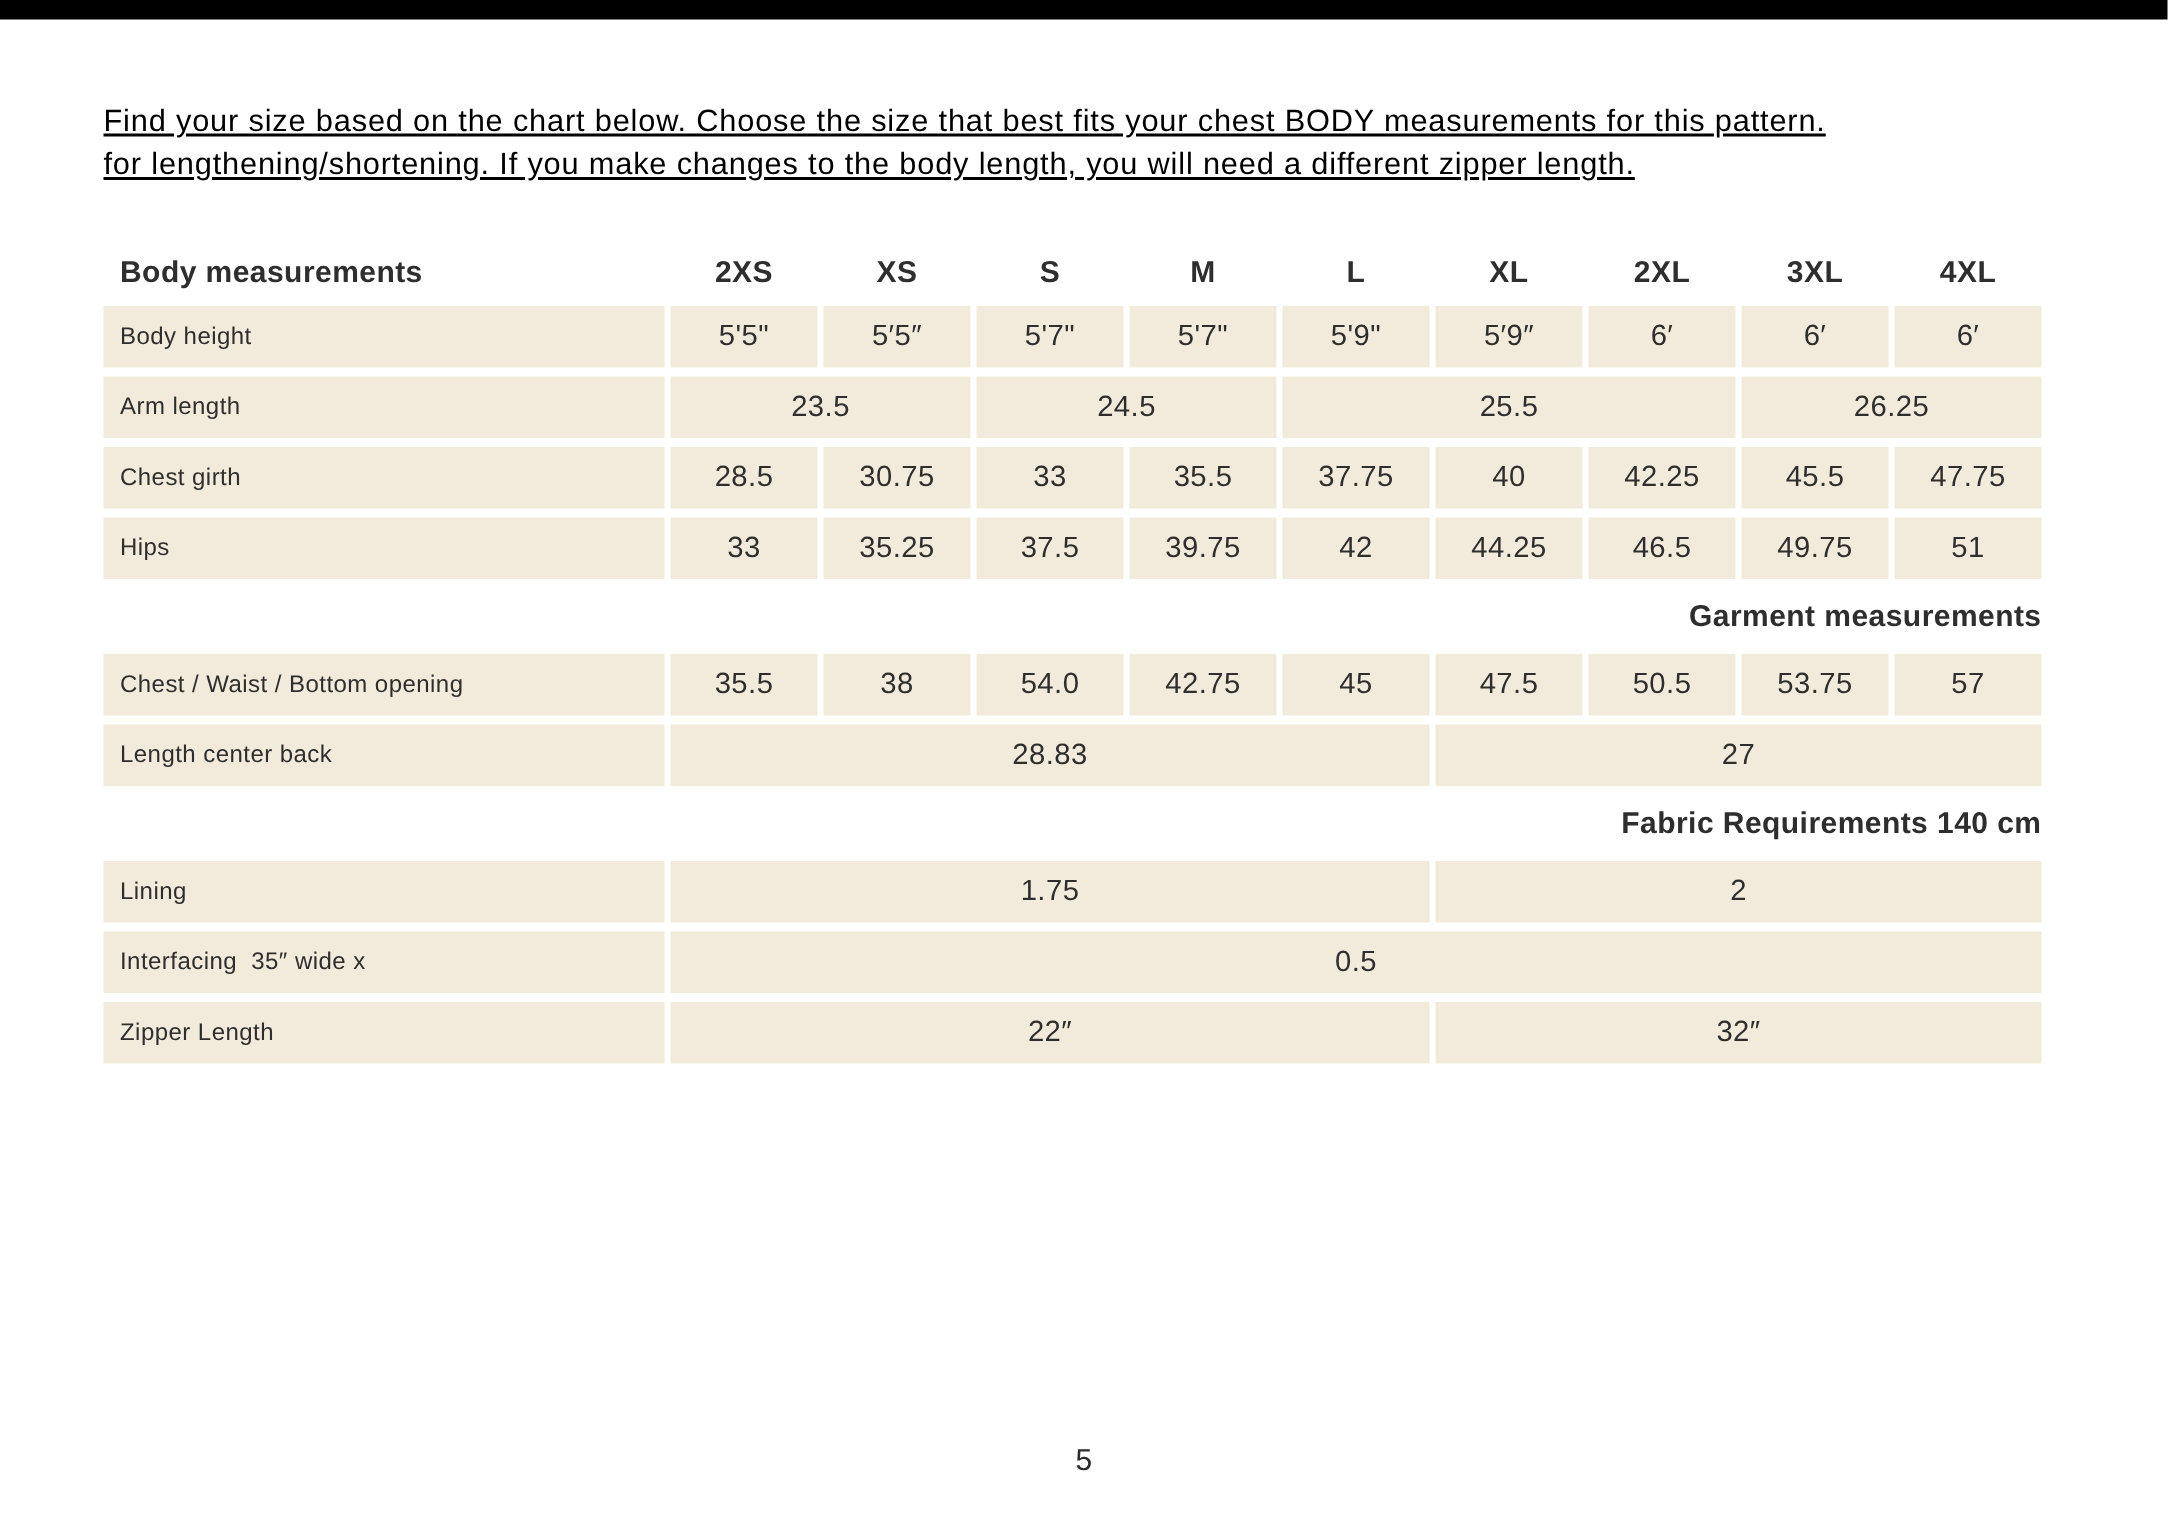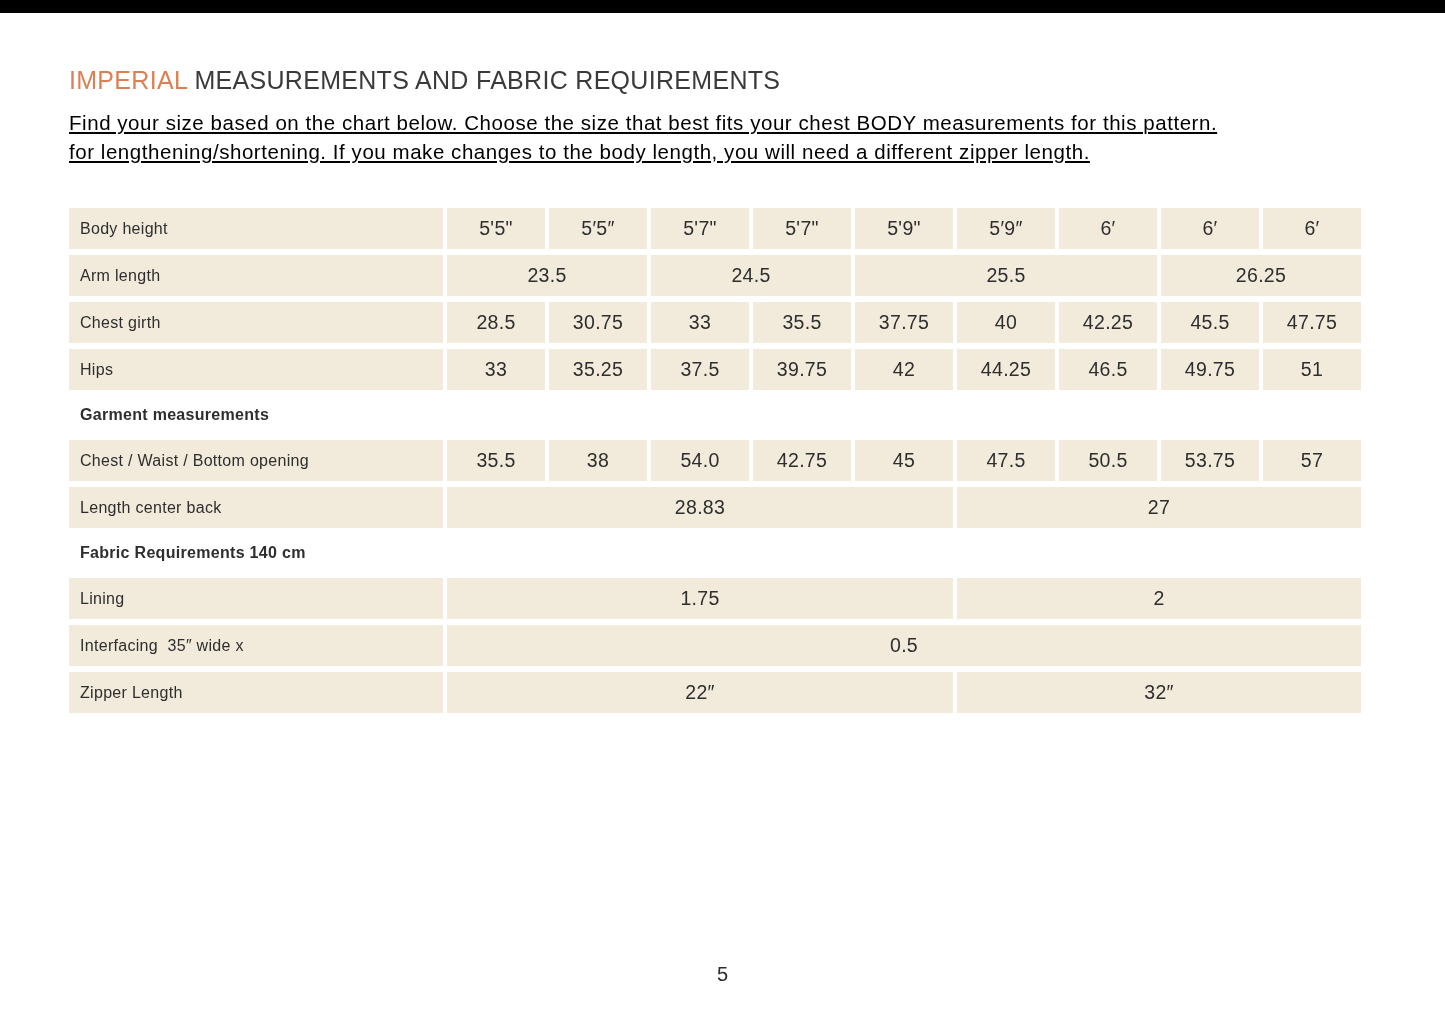--- a/index.html
+++ b/index.html
@@ -39,56 +39,67 @@
   td { padding:0; vertical-align:middle; font-size:19.5px; letter-spacing:0.3px; }
   tr.head-row td { height:32px; font-weight:bold; font-size:20px; background:none; }
   tr.head-row td.corner { padding-left:11px; text-align:left; }
   tr.head-row td.size-h { text-align:center; }
 
   tr.data-row td { height:41px; background:#f2ebdb; }
   td.lbl { text-align:left; padding-left:11px; font-size:16px; white-space:pre; }
   td.val { text-align:center; }
 
   tr.section-row td {
-    height:38px; background:none; font-weight:bold; font-size:16px;
-    text-align:left; padding-left:11px;
+    height:38px; background:none; font-weight:bold; font-size:20px;
+    text-align:right; padding-left:11px;
   }
 
   .page-number {
     position:absolute; top:963px; left:0; width:1445px;
     text-align:center; font-size:20px; color:#2c2c2c;
   }
 </style>
 </head>
 <body>
 
 <div class="top-bar"></div>
 
 <div class="content">
-  <h1 class="page-title"><span class="accent">IMPERIAL</span><span> MEASUREMENTS AND FABRIC REQUIREMENTS</span></h1>
 
   <div class="intro">
       <div class="intro-line">Find your size based on the chart below. Choose the size that best fits your chest BODY measurements for this pattern.</div>
       <div class="intro-line">for lengthening/shortening. If you make changes to the body length, you will need a different zipper length.</div>
     </div>
 
   <table class="meas">
     <colgroup>
         <col class="col-label">
         <col class="col-size">
         <col class="col-size">
         <col class="col-size">
         <col class="col-size">
         <col class="col-size">
         <col class="col-size">
         <col class="col-size">
         <col class="col-size">
         <col class="col-size">
       </colgroup>
     <tbody>
+        <tr class="head-row">
+          <td class="corner">Body measurements</td>
+          <td class="size-h">2XS</td>
+          <td class="size-h">XS</td>
+          <td class="size-h">S</td>
+          <td class="size-h">M</td>
+          <td class="size-h">L</td>
+          <td class="size-h">XL</td>
+          <td class="size-h">2XL</td>
+          <td class="size-h">3XL</td>
+          <td class="size-h">4XL</td>
+        </tr>
         <tr class="data-row">
           <td class="lbl">Body height</td>
           <td class="val">5'5"</td>
           <td class="val">5′5″</td>
           <td class="val">5'7"</td>
           <td class="val">5'7"</td>
           <td class="val">5'9"</td>
           <td class="val">5′9″</td>
           <td class="val">6′</td>
           <td class="val">6′</td>

